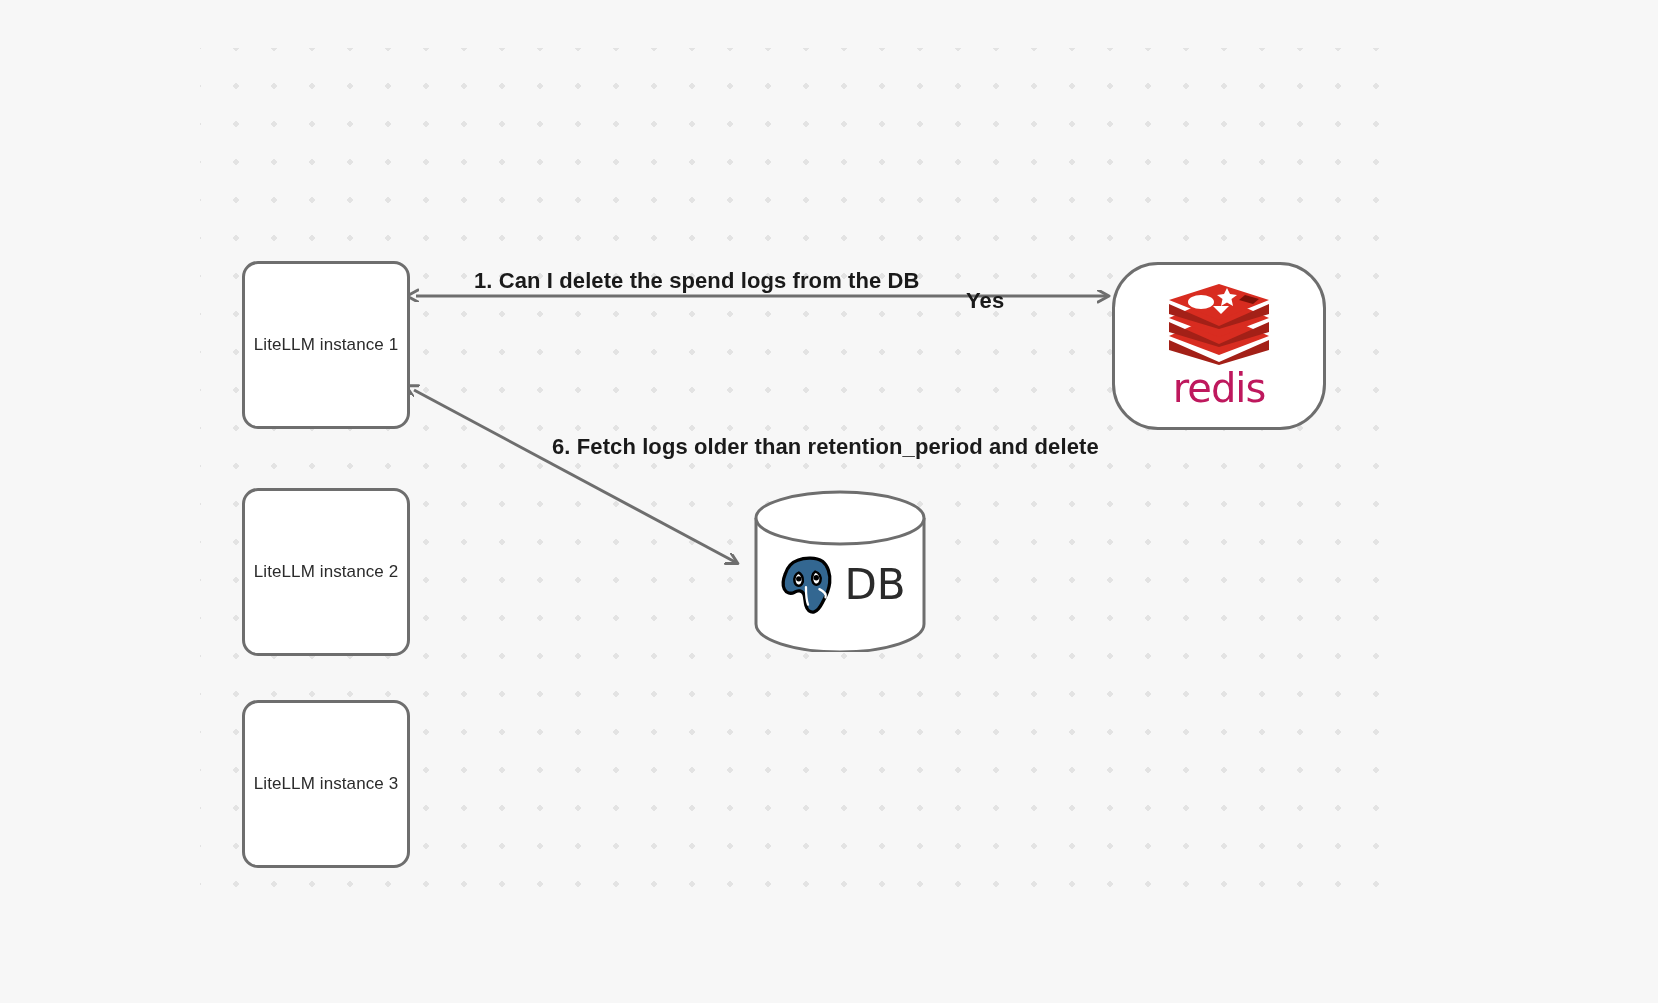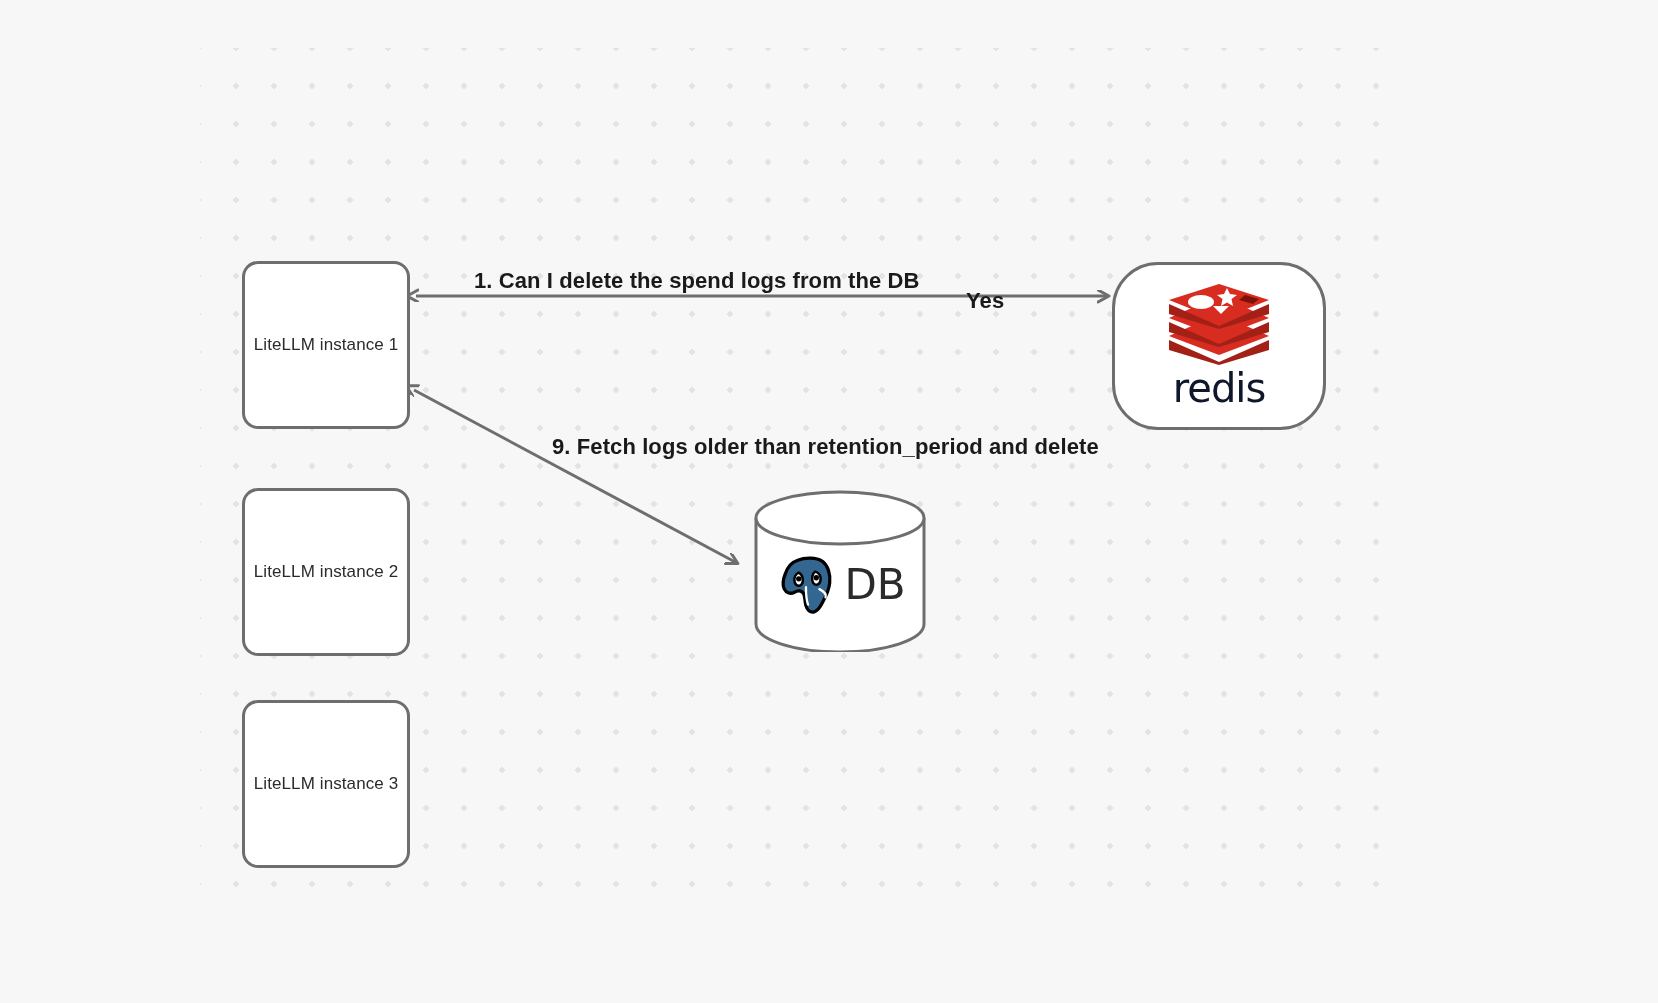--- a/index.html
+++ b/index.html
@@ -74,21 +74,21 @@
   }
   .redis-logo {
     display: flex;
     flex-direction: column;
     align-items: center;
     justify-content: center;
   }
   .redis-wordmark {
     font-family: "DejaVu Sans", sans-serif;
     font-size: 40px;
-    color: #0f172a;
+    color: #be185d;
     font-weight: 500;
     line-height: 1;
     margin-top: 2px;
     letter-spacing: -1px;
   }
 
   
   #node-db {
     position: absolute;
     left: 753px;
@@ -216,15 +216,15 @@
         <path d="M44 36 C48 38 51 41 50 44" fill="none" stroke="#ffffff" stroke-width="2.2" stroke-linecap="round"></path>
       </svg>
       <span class="db-text">DB</span>
     </div>
   </div>
 
   <div class="edge-label" id="label-step-1">1.  Can I delete the spend logs from the DB</div>
 
   <div class="edge-label" id="label-step-1-answer">Yes</div>
 
-  <div class="edge-label" id="label-step-2">9.  Fetch logs older than retention_period and delete</div>
+  <div class="edge-label" id="label-step-2">6.  Fetch logs older than retention_period and delete</div>
 
 </div>
 
 </body></html>

